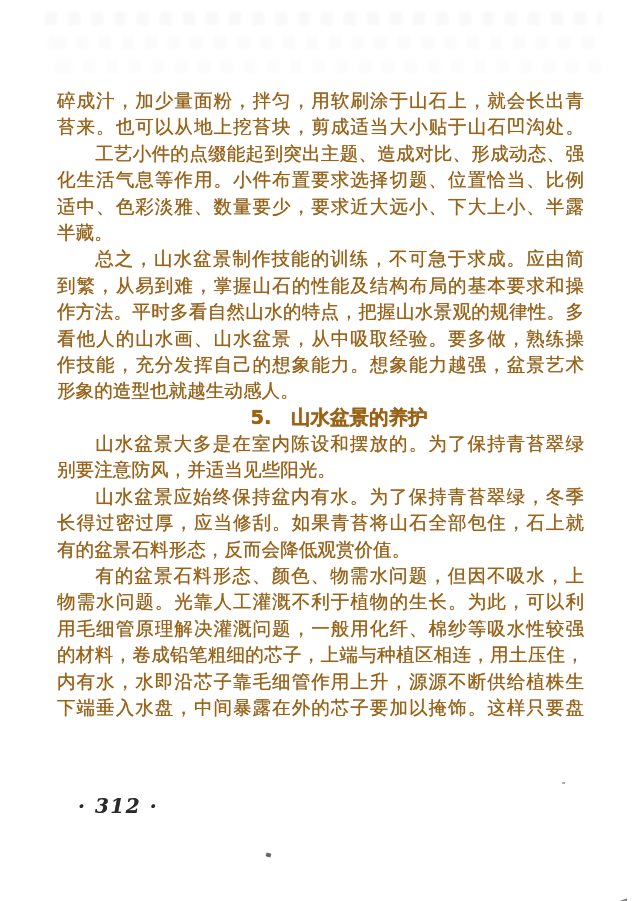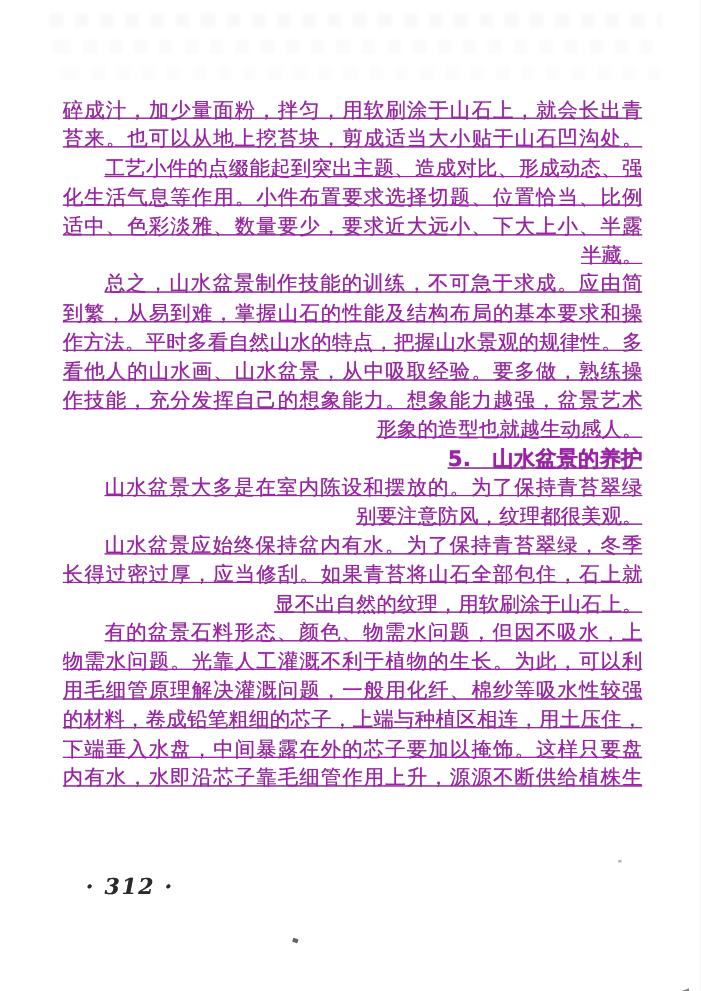--- a/index.html
+++ b/index.html
@@ -29,36 +29,35 @@
 
   .textblock {
     position: absolute;
     left: 57px;
     top: 88px;
     width: 527px;
   }
   .ln {
     font-size: 18.6px;
     line-height: 26.4px;
-    color: #a21caf;
+    color: #a16207;
     text-align: justify;
     text-align-last: justify;
     text-justify: inter-character;
     text-shadow: 0 0 0.7px rgba(25,25,25,0.6);
     white-space: normal;
     overflow: hidden;
     height: 26.4px;
-    text-decoration: underline;
   }
   .ind { text-indent: 2.05em; }
-  .end { text-align: right; text-align-last: auto; }
+  .end { text-align: left; text-align-last: auto; }
   .hd {
     font-weight: bold;
     font-size: 19.5px;
-    text-align: right;
+    text-align: center;
     text-align-last: auto;
     text-indent: 1.9em;
     text-shadow: 0 0 0.9px rgba(15,15,15,0.7);
   }
   .pagenum {
     position: absolute;
     left: 78px;
     top: 794px;
     font-family: "DejaVu Serif", "Liberation Serif", serif;
     font-style: italic;
@@ -113,30 +112,30 @@
     <div class="ln">适中、色彩淡雅、数量要少，要求近大远小、下大上小、半露</div>
     <div class="ln end">半藏。</div>
     <div class="ln ind">总之，山水盆景制作技能的训练，不可急于求成。应由简</div>
     <div class="ln">到繁，从易到难，掌握山石的性能及结构布局的基本要求和操</div>
     <div class="ln">作方法。平时多看自然山水的特点，把握山水景观的规律性。多</div>
     <div class="ln">看他人的山水画、山水盆景，从中吸取经验。要多做，熟练操</div>
     <div class="ln">作技能，充分发挥自己的想象能力。想象能力越强，盆景艺术</div>
     <div class="ln end">形象的造型也就越生动感人。</div>
     <div class="ln hd">5.　山水盆景的养护</div>
     <div class="ln ind">山水盆景大多是在室内陈设和摆放的。为了保持青苔翠绿</div>
-    <div class="ln end">别要注意防风，纹理都很美观。</div>
+    <div class="ln end">别要注意防风，并适当见些阳光。</div>
     <div class="ln ind">山水盆景应始终保持盆内有水。为了保持青苔翠绿，冬季</div>
     <div class="ln">长得过密过厚，应当修刮。如果青苔将山石全部包住，石上就</div>
-    <div class="ln end">显不出自然的纹理，用软刷涂于山石上。</div>
+    <div class="ln end">有的盆景石料形态，反而会降低观赏价值。</div>
     <div class="ln ind">有的盆景石料形态、颜色、物需水问题，但因不吸水，上</div>
     <div class="ln">物需水问题。光靠人工灌溉不利于植物的生长。为此，可以利</div>
     <div class="ln">用毛细管原理解决灌溉问题，一般用化纤、棉纱等吸水性较强</div>
     <div class="ln">的材料，卷成铅笔粗细的芯子，上端与种植区相连，用土压住，</div>
+    <div class="ln">内有水，水即沿芯子靠毛细管作用上升，源源不断供给植株生</div>
     <div class="ln">下端垂入水盘，中间暴露在外的芯子要加以掩饰。这样只要盘</div>
-    <div class="ln">内有水，水即沿芯子靠毛细管作用上升，源源不断供给植株生</div>
   </div>
 
   <div class="pagenum">· 312 ·</div>
 
   <div class="watermark">MSHUA</div>
 
   <div class="speck1"></div>
   <div class="speck2"></div>
 
 </div>

